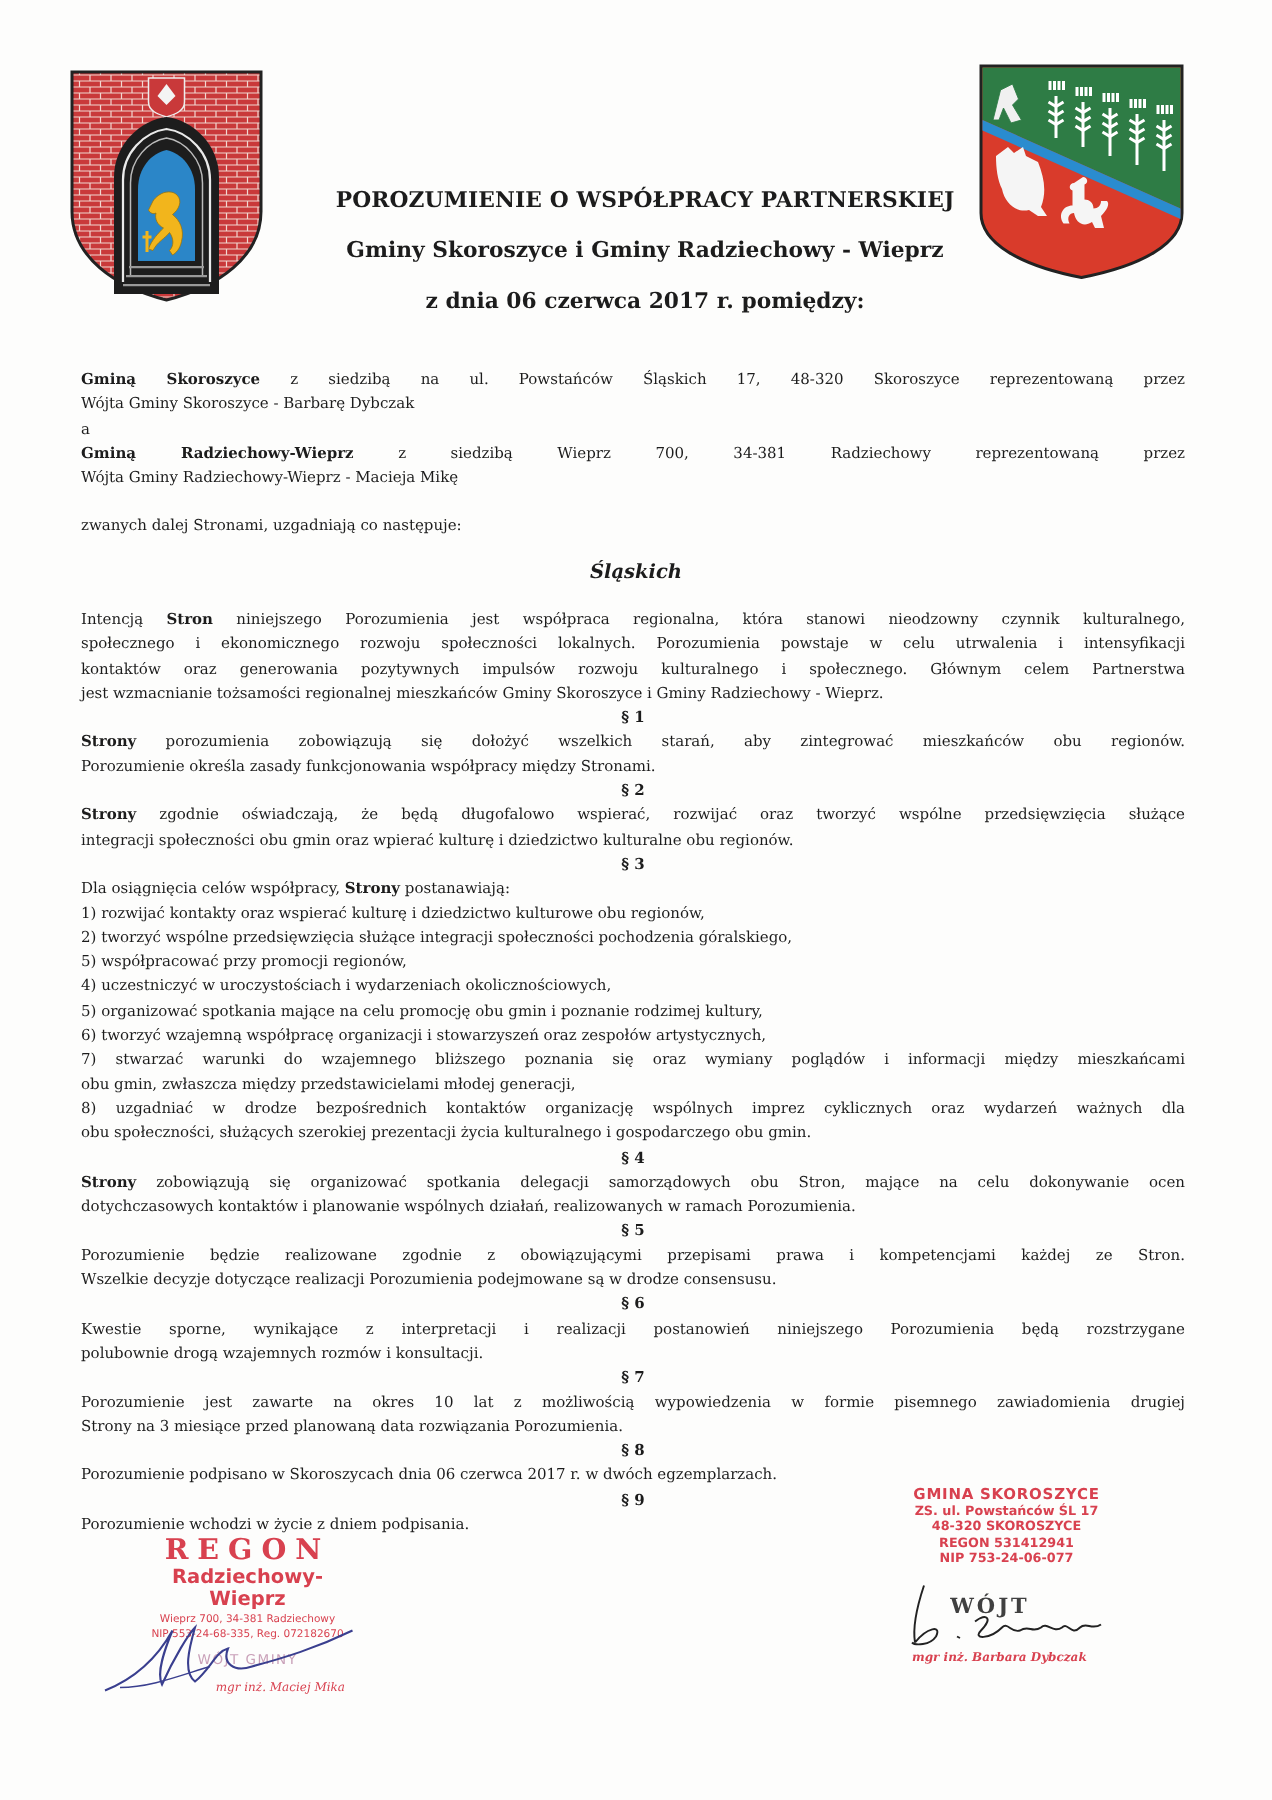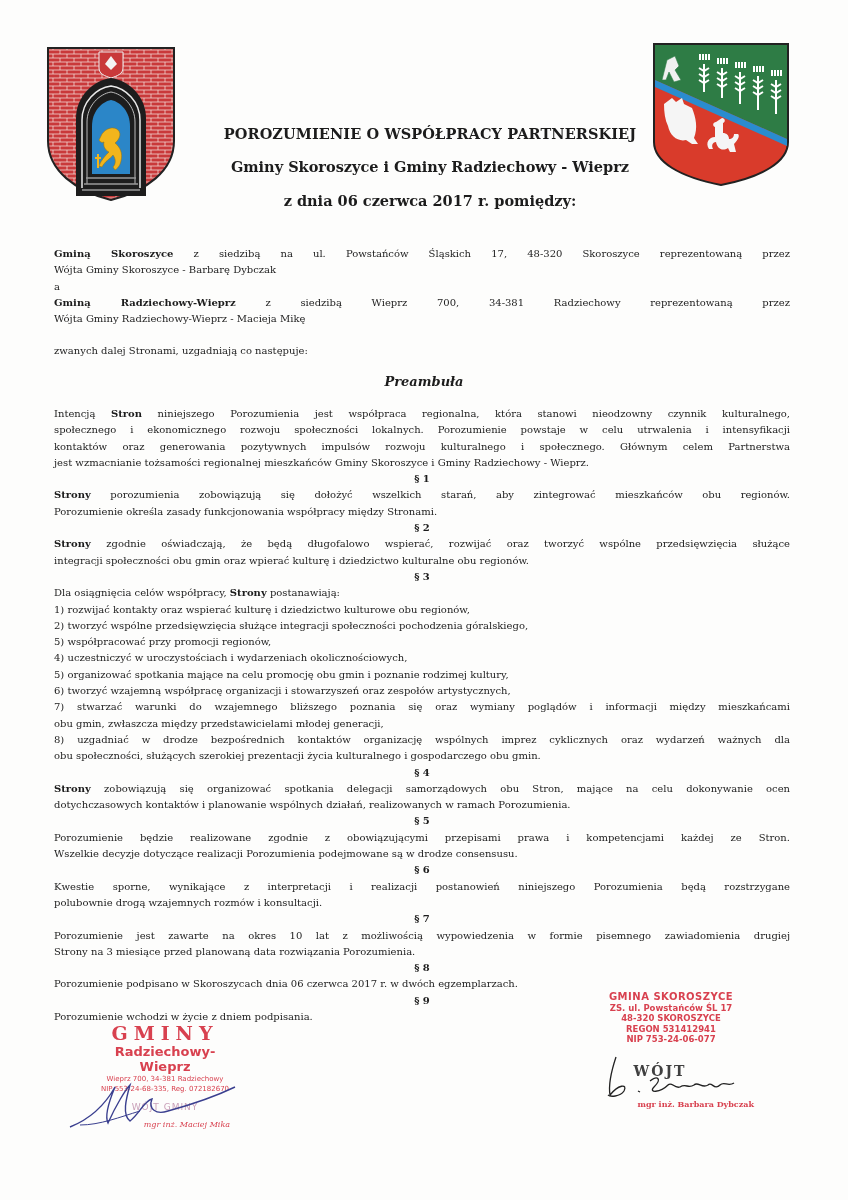--- a/index.html
+++ b/index.html
@@ -31,21 +31,21 @@
   #stamp-left { left: 90px; top: 1022px; width: 150px; text-align: center; }
   #stamp-left .big { font-family: "DejaVu Serif", serif; font-weight: bold; font-size: 19px; letter-spacing: 6px; }
   #stamp-left .mid { font-weight: bold; font-size: 13px; }
   #stamp-left .small { font-size: 7px; line-height: 10px; }
   #stamp-left-title { left: 100px; top: 1102px; width: 130px; text-align: center; font-size: 9px; color: #c9a0b8; letter-spacing: 1px; }
   #stamp-left-name { left: 100px; top: 1120px; width: 130px; text-align: right; font-size: 8px; font-style: italic; color: #d8414f; font-family: "DejaVu Serif", serif; }
 
   #stamp-right { left: 596px; top: 992px; width: 150px; text-align: center; font-size: 8.5px; line-height: 10.5px; font-weight: bold; }
   #stamp-right .head { font-size: 10px; letter-spacing: 0.5px; }
   #stamp-right-title { left: 605px; top: 1063px; width: 110px; text-align: center; font-family: "DejaVu Serif", serif; font-weight: bold; font-size: 14px; color: #404040; letter-spacing: 2px; }
-  #stamp-right-name { left: 594px; top: 1099px; width: 160px; text-align: right; font-family: "DejaVu Serif", serif; font-weight: bold; font-size: 8px; color: #d8414f; }
+  #stamp-right-name { left: 608px; top: 1099px; width: 160px; text-align: left; font-family: "DejaVu Serif", serif; font-weight: bold; font-style: italic; font-size: 8px; color: #d8414f; }
   .sig { position: absolute; }
 </style>
 </head>
 <body>
 
 <svg id="crest-left" class="crest" viewBox="0 0 130 156">
   <defs>
     <pattern id="bricks" width="14" height="8" patternUnits="userSpaceOnUse">
       <rect width="14" height="8" fill="#c9393a"></rect>
       <path d="M0 0H14M0 4H14M0 8H14" stroke="#f1d6d0" stroke-width="0.8"></path>
@@ -97,26 +97,26 @@
 <div id="parties" class="body-text">
   <span class="line-j"><b>Gminą Skoroszyce</b><span> z siedzibą na ul. Powstańców Śląskich 17, 48-320 Skoroszyce reprezentowaną przez</span></span>
   <span class="line">Wójta Gminy Skoroszyce  - Barbarę Dybczak</span>
   <span class="line">a</span>
   <span class="line-j"><b>Gminą Radziechowy-Wieprz</b><span> z siedzibą Wieprz 700, 34-381 Radziechowy reprezentowaną przez</span></span>
   <span class="line">Wójta Gminy Radziechowy-Wieprz  - Macieja Mikę</span>
   <div class="gap"></div>
   <span class="line">zwanych dalej Stronami, uzgadniają co następuje:</span>
 </div>
 
-<div id="preamble-heading">Preambuła</div>
+<div id="preamble-heading">Śląskich</div>
 
 <div id="main-text" class="body-text">
 
   <span class="line-j"><span>Intencją </span><b>Stron</b><span> niniejszego Porozumienia jest współpraca regionalna, która stanowi nieodzowny czynnik kulturalnego,</span></span>
-  <span class="line-j">społecznego i ekonomicznego rozwoju społeczności lokalnych. Porozumienie powstaje w celu utrwalenia i intensyfikacji</span>
+  <span class="line-j">społecznego i ekonomicznego rozwoju społeczności lokalnych. Porozumienia powstaje w celu utrwalenia i intensyfikacji</span>
   <span class="line-j">kontaktów oraz generowania pozytywnych impulsów rozwoju kulturalnego i społecznego. Głównym celem Partnerstwa</span>
   <span class="line">jest wzmacnianie tożsamości regionalnej mieszkańców Gminy Skoroszyce i Gminy Radziechowy - Wieprz.</span>
 
   <span class="para-mark">§ 1</span>
   <span class="line-j"><b>Strony</b><span> porozumienia zobowiązują się dołożyć wszelkich starań, aby zintegrować mieszkańców obu regionów.</span></span>
   <span class="line">Porozumienie określa zasady funkcjonowania współpracy między Stronami.</span>
 
   <span class="para-mark">§ 2</span>
   <span class="line-j"><b>Strony</b><span> zgodnie oświadczają, że będą długofalowo wspierać, rozwijać oraz tworzyć wspólne przedsięwzięcia służące</span></span>
   <span class="line">integracji społeczności obu gmin oraz wpierać kulturę i dziedzictwo kulturalne obu regionów.</span>
@@ -151,21 +151,21 @@
   <span class="line">Strony na 3 miesiące przed planowaną data rozwiązania Porozumienia.</span>
 
   <span class="para-mark">§ 8</span>
   <span class="line">Porozumienie podpisano w Skoroszycach dnia 06 czerwca 2017 r. w dwóch egzemplarzach.</span>
 
   <span class="para-mark">§ 9</span>
   <span class="line">Porozumienie wchodzi w życie z dniem podpisania.</span>
 </div>
 
 <div id="stamp-left" class="stamp">
-  <div class="big">GMINY</div>
+  <div class="big">REGON</div>
   <div class="mid">Radziechowy-Wieprz</div>
   <div class="small">Wieprz 700, 34-381 Radziechowy</div>
   <div class="small">NIP 553-24-68-335, Reg. 072182670</div>
 </div>
 <div id="stamp-left-title" class="stamp">WÓJT GMINY</div>
 <div id="stamp-left-name" class="stamp">mgr inż. Maciej Mika</div>
 <svg class="sig" style="left:60px;top:1075px;width:190px;height:60px" viewBox="0 0 190 60">
   <path d="M10 52C30 44 45 30 55 12C50 24 44 40 48 48C56 30 66 14 70 10C66 24 62 40 70 46C80 38 84 26 92 24C88 34 96 40 108 36C130 30 150 24 175 12" fill="none" stroke="#3a3f8f" stroke-width="1.4"></path>
   <path d="M20 50C40 50 60 42 80 36" fill="none" stroke="#3a3f8f" stroke-width="1"></path>
 </svg>

